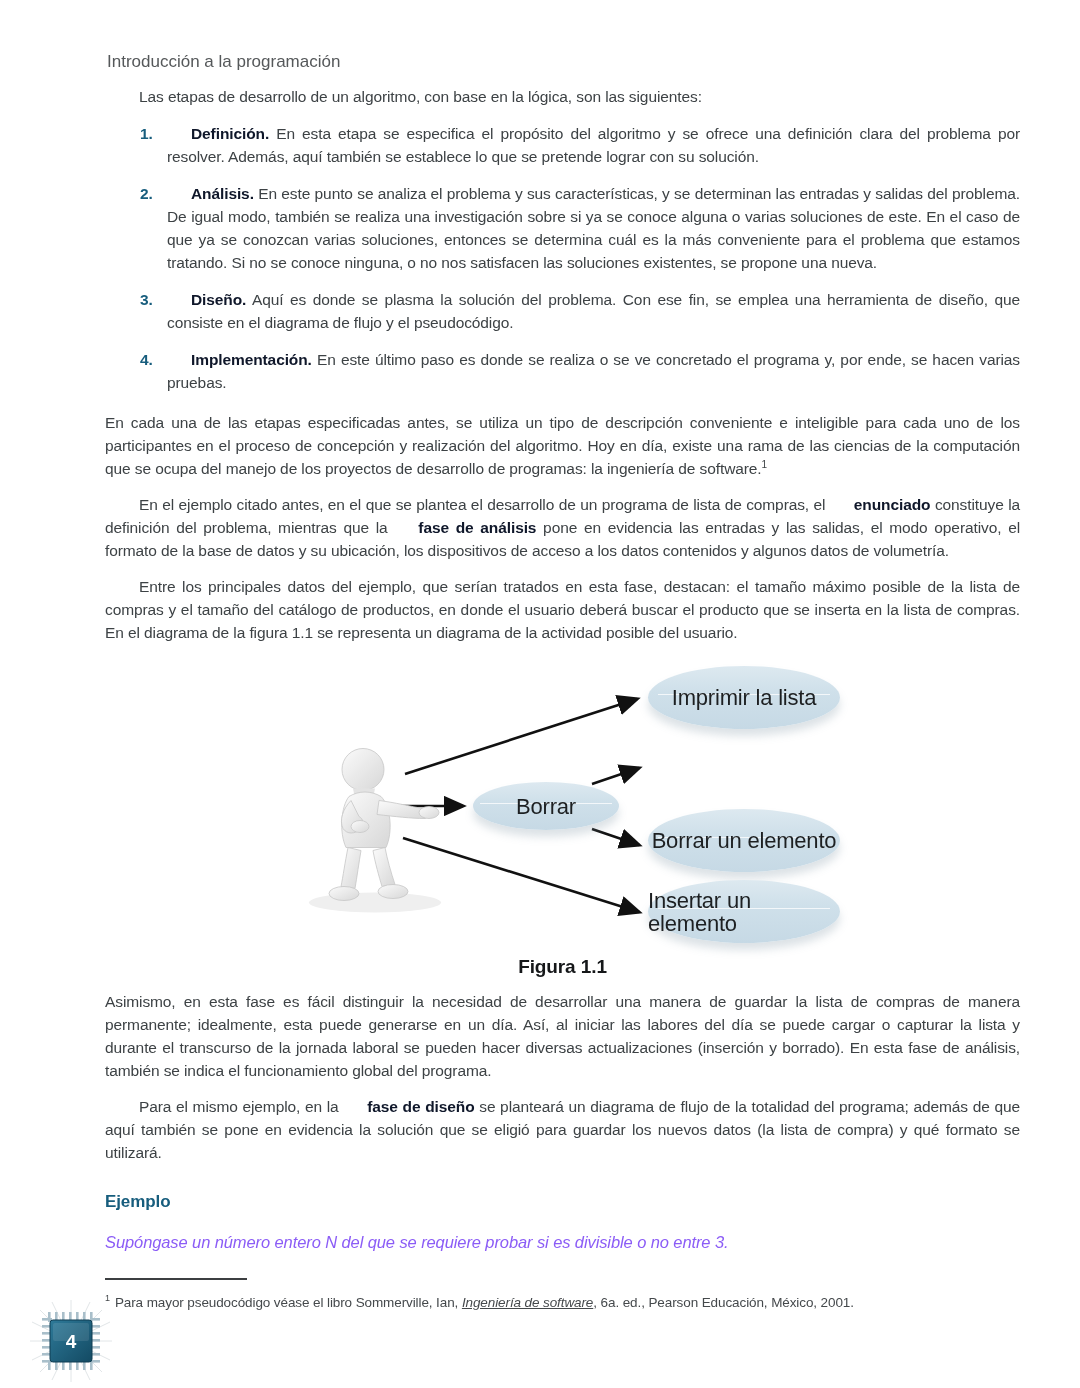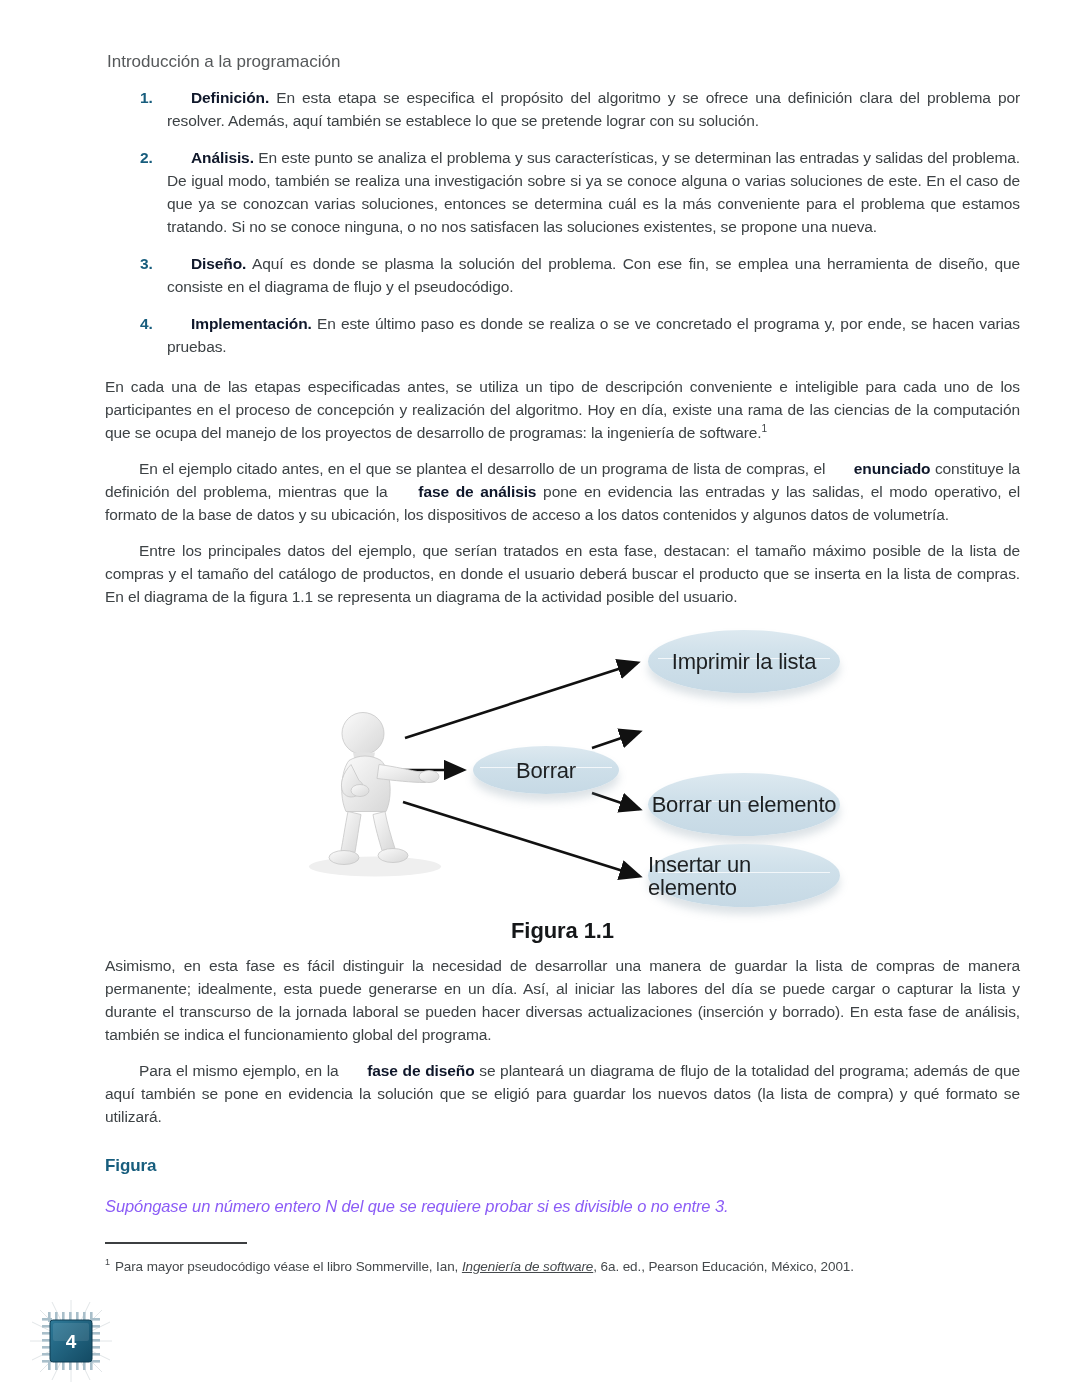--- a/index.html
+++ b/index.html
@@ -55,21 +55,21 @@
     font-size:22px;font-weight:normal;color:#1d2022;letter-spacing:-0.2px;
   }
   .oval.hub{left:368px;top:124px;width:146px;height:48px;}
   .oval.o1{left:543px;top:8px;width:192px;height:63px;}
   .oval.o2{left:543px;top:79px;width:192px;height:63px;}
   .oval.o3{left:543px;top:151px;width:192px;height:63px;}
   .oval.o4{left:543px;top:222px;width:192px;height:63px;}
   .fig-caption{
     margin-top:5px;
     text-align:center;
-    font-size:22px;font-weight:bold;color:#151719;
+    font-size:19px;font-weight:bold;color:#151719;
   }
 
   .example-head{
     margin:26px 0 0 0;
     font-size:17px;font-weight:bold;color:#175d7d;
   }
   .example-text{
     margin:18px 0 4px 0;
     font-style:italic;color:#8b5cf6;font-size:16.5px;
   }
@@ -88,20 +88,21 @@
 </style>
 </head>
 <body>
 
 <div class="page">
 
   <h1 class="running-head">Introducción a la programación</h1>
 
   <div class="body-text">
 
+    <p class="para intro">Las etapas de desarrollo de un algoritmo, con base en la lógica, son las siguientes:</p>
 
     <div class="steps">
       <div class="step">
         <span class="step-num">1.</span>
         <p class="step-body"><b class="kw">Definición.</b> <span>En esta etapa se especifica el propósito del algoritmo y se ofrece una definición clara del problema por resolver. Además, aquí también se establece lo que se pretende lograr con su solución.</span></p>
       </div>
       <div class="step">
         <span class="step-num">2.</span>
         <p class="step-body"><b class="kw">Análisis.</b> <span>En este punto se analiza el problema y sus características, y se determinan las entradas y salidas del problema. De igual modo, también se realiza una investigación sobre si ya se conoce alguna o varias soluciones de este. En el caso de que ya se conozcan varias soluciones, entonces se determina cuál es la más conveniente para el problema que estamos tratando. Si no se conoce ninguna, o no nos satisfacen las soluciones existentes, se propone una nueva.</span></p>
       </div>
@@ -170,21 +171,21 @@
         <span class="oval-label">Insertar un elemento</span>
       </div>
     </div>
 
     <div class="fig-caption">Figura 1.1</div>
 
     <p class="para" style="margin-top:12px;">Asimismo, en esta fase es fácil distinguir la necesidad de desarrollar una manera de guardar la lista de compras de manera permanente; idealmente, esta puede generarse en un día. Así, al iniciar las labores del día se puede cargar o capturar la lista y durante el transcurso de la jornada laboral se pueden hacer diversas actualizaciones (inserción y borrado). En esta fase de análisis, también se indica el funcionamiento global del programa.</p>
 
     <p class="para indent"><span>Para el mismo ejemplo, en la </span><b class="kw">fase de diseño</b><span> se planteará un diagrama de flujo de la totalidad del programa; además de que aquí también se pone en evidencia la solución que se eligió para guardar los nuevos datos (la lista de compra) y qué formato se utilizará.</span></p>
 
-    <h2 class="example-head">Figura</h2>
+    <h2 class="example-head">Ejemplo</h2>
 
     <p class="example-text">Supóngase un número entero N del que se requiere probar si es divisible o no entre 3.</p>
 
     <div class="footnote">
       <div class="footnote-rule"></div>
       <div class="footnote-text"><sup>1</sup><span>Para mayor pseudocódigo véase el libro Sommerville, Ian, </span><span class="fn-italic">Ingeniería de software</span><span>, 6a. ed., Pearson Educación, México, 2001.</span></div>
     </div>
 
   </div>
 

